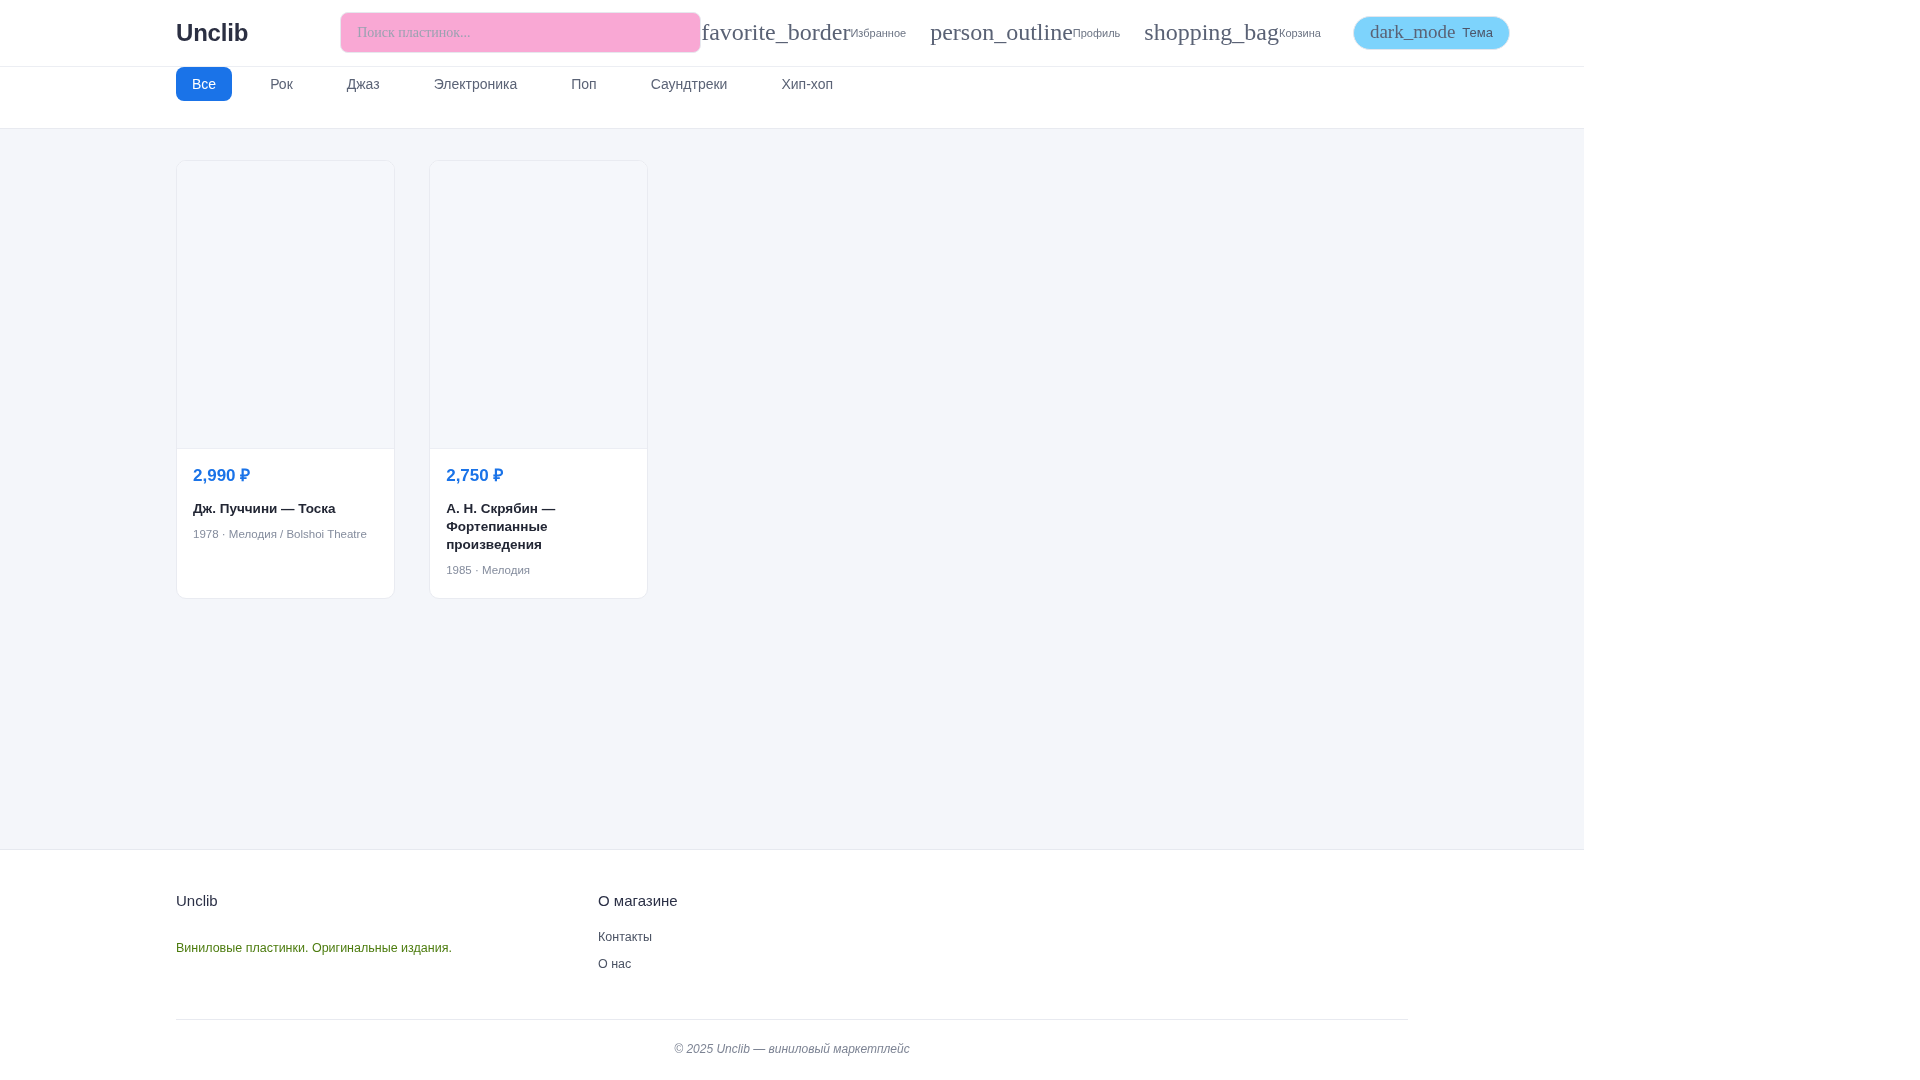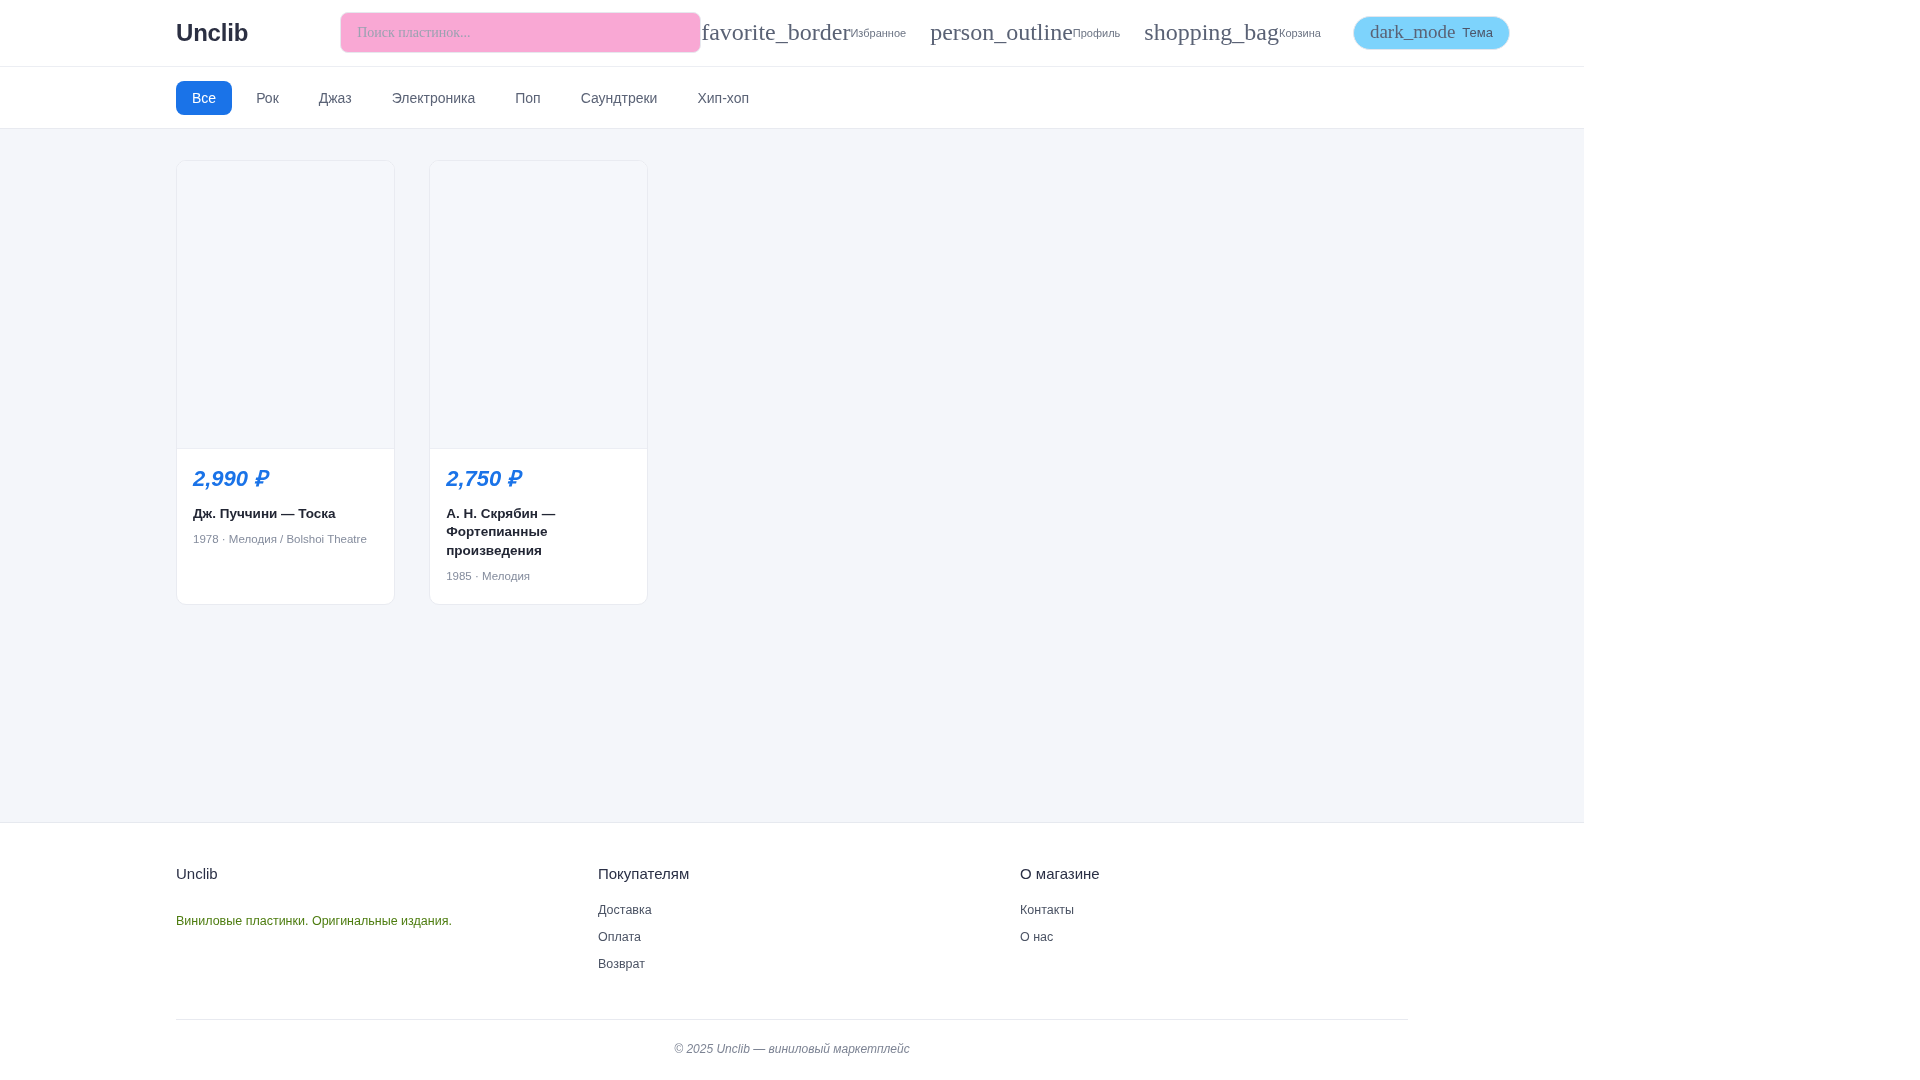--- a/index.html
+++ b/index.html
@@ -120,22 +120,21 @@
     background: #ffffff;
     border-top: 1px solid #eceef3;
     border-bottom: 1px solid #e8eaf0;
     flex: 0 0 auto;
   }
   .catbar-inner {
     width: 1232px;
     margin: 0 auto;
     height: 100%;
     display: flex;
-    align-items: center;
-    gap: 8px;
+    gap: 22px;
   }
   .cat-chip {
     height: 34px;
     padding: 0 16px;
     display: inline-flex;
     align-items: center;
     justify-content: center;
     border-radius: 8px;
     font-size: 14px;
     color: #5b6playerholder;
@@ -179,26 +178,25 @@
     height: 288px;
     background: #f5f7fb;
     border-bottom: 1px solid #eceef4;
   }
   .card-body {
     padding: 18px 16px 20px 16px;
     display: flex;
     flex-direction: column;
   }
   .card-price {
-    font-size: 22px;
+    font-size: 17px;
     font-weight: bold;
     color: #1a73e8;
     line-height: 1.1;
     white-space: nowrap;
-    font-style: italic;
   }
   .card-title {
     margin-top: 14px;
     font-size: 13.5px;
     font-weight: bold;
     color: #222634;
     line-height: 1.35;
   }
   .card-meta {
     margin-top: 9px;
@@ -335,28 +333,20 @@
 
   <footer class="footer">
     <div class="footer-inner">
       <div class="footer-cols">
 
         <div>
           <div class="footer-h">Unclib</div>
           <div class="footer-tagline">Виниловые пластинки. Оригинальные издания.</div>
         </div>
 
-        <div>
-          <div class="footer-h">Покупателям</div>
-          <ul class="footer-links" id="footer-links-0">
-              <li><a class="footer-link">Доставка</a></li>
-              <li><a class="footer-link">Оплата</a></li>
-              <li><a class="footer-link">Возврат</a></li>
-            </ul>
-        </div>
 
         <div>
           <div class="footer-h">О магазине</div>
           <ul class="footer-links" id="footer-links-1">
               <li><a class="footer-link">Контакты</a></li>
               <li><a class="footer-link">О нас</a></li>
             </ul>
         </div>
 
       </div>

